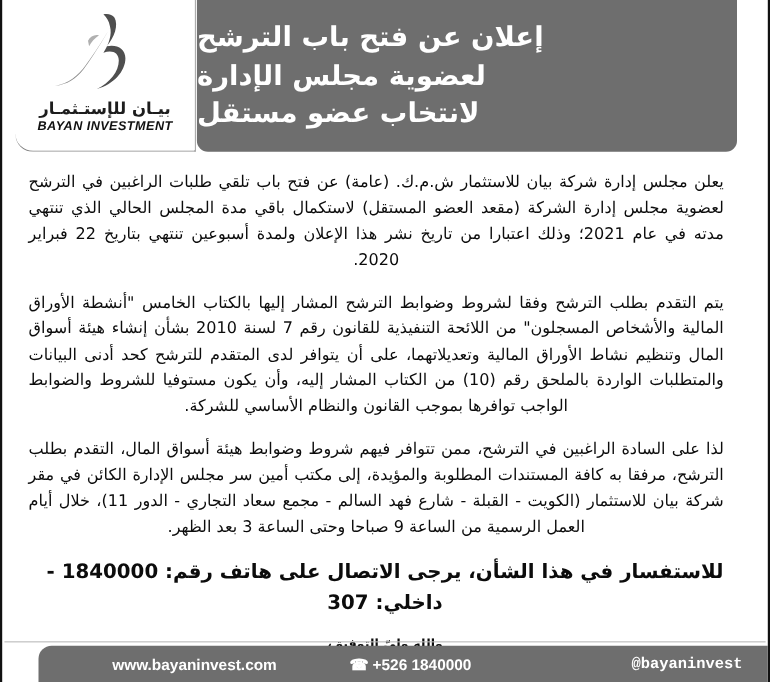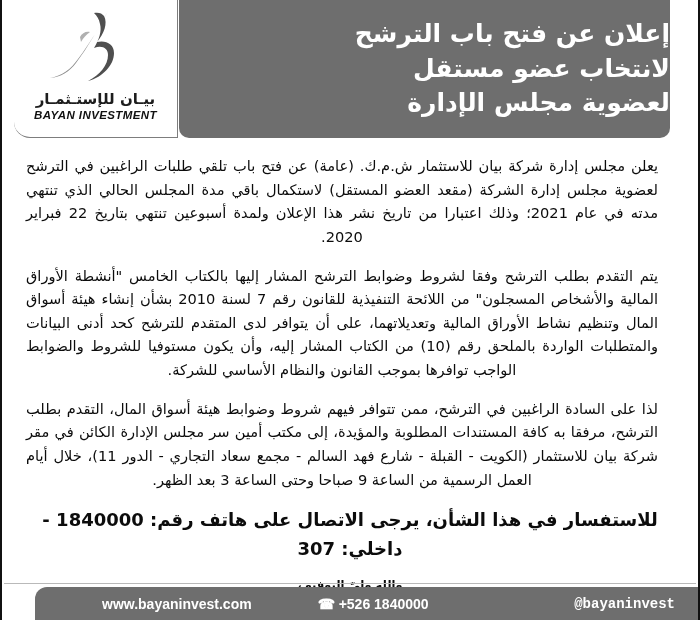--- a/index.html
+++ b/index.html
@@ -74,21 +74,21 @@
     position: absolute;
     left: 177px;
     top: 0;
     width: 491px;
     height: 138px;
     background: #6e6e6e;
     border-bottom-left-radius: 10px;
     border-bottom-right-radius: 10px;
     display: flex;
     flex-direction: column;
-    align-items: flex-end;
+    align-items: flex-start;
     justify-content: center;
     z-index: 1;
   }
   .header-line {
     direction: rtl;
     color: #ffffff;
     font-size: 25px;
     font-weight: bold;
     line-height: 1.38;
     text-align: center;
@@ -188,22 +188,22 @@
         <path d="M72 4 C62 22 52 40 40 56 C33 65 25 70 14 71 C26 69 35 62 42 52 C54 36 64 19 72 4 Z" fill="#8d8d8d"></path>
         <path d="M58 6 C62 5 66 6 68 9 C72 16 68 27 61 35 C70 33 78 37 78 46 C78 58 67 70 52 74 C64 68 72 58 72 48 C72 41 66 38 58 41 C63 33 66 24 64 17 C63 12 61 9 58 6 Z" fill="#4f4f4f"></path>
         <path d="M44 30 C46 26 50 24 54 25 C50 28 47 31 45 35 Z" fill="#b0b0b0"></path>
       </svg>
       <div class="logo-ar">بيـان للإستـثمـار</div>
       <div class="logo-en">BAYAN INVESTMENT</div>
     </div>
 
     <div class="header-band">
       <div class="header-line">إعلان عن فتح باب الترشح</div>
+      <div class="header-line">لعضوية مجلس الإدارة</div>
       <div class="header-line">لانتخاب عضو مستقل</div>
-      <div class="header-line">لعضوية مجلس الإدارة</div>
     </div>
   </div>
 
   <div class="content">
     <p class="para">يعلن مجلس إدارة شركة بيان للاستثمار ش.م.ك. (عامة) عن فتح باب تلقي طلبات الراغبين في الترشح لعضوية مجلس إدارة الشركة (مقعد العضو المستقل) لاستكمال باقي مدة المجلس الحالي الذي تنتهي مدته في عام 2021؛ وذلك اعتبارا من تاريخ نشر هذا الإعلان ولمدة أسبوعين تنتهي بتاريخ 22 فبراير 2020.</p>
     <p class="para">يتم التقدم بطلب الترشح وفقا لشروط وضوابط الترشح المشار إليها بالكتاب الخامس "أنشطة الأوراق المالية والأشخاص المسجلون" من اللائحة التنفيذية للقانون رقم 7 لسنة 2010 بشأن إنشاء هيئة أسواق المال وتنظيم نشاط الأوراق المالية وتعديلاتهما، على أن يتوافر لدى المتقدم للترشح كحد أدنى البيانات والمتطلبات الواردة بالملحق رقم (10) من الكتاب المشار إليه، وأن يكون مستوفيا للشروط والضوابط الواجب توافرها بموجب القانون والنظام الأساسي للشركة.</p>
     <p class="para">لذا على السادة الراغبين في الترشح، ممن تتوافر فيهم شروط وضوابط هيئة أسواق المال، التقدم بطلب الترشح، مرفقا به كافة المستندات المطلوبة والمؤيدة، إلى مكتب أمين سر مجلس الإدارة الكائن في مقر شركة بيان للاستثمار (الكويت - القبلة - شارع فهد السالم - مجمع سعاد التجاري - الدور 11)، خلال أيام العمل الرسمية من الساعة 9 صباحا وحتى الساعة 3 بعد الظهر.</p>
     <p class="para-contact">للاستفسار في هذا الشأن، يرجى الاتصال على هاتف رقم: 1840000 - داخلي: 307</p>
     <p class="signature">والله وليّ التوفيق،</p>
     <p class="signature">مجلس الإدارة</p>

